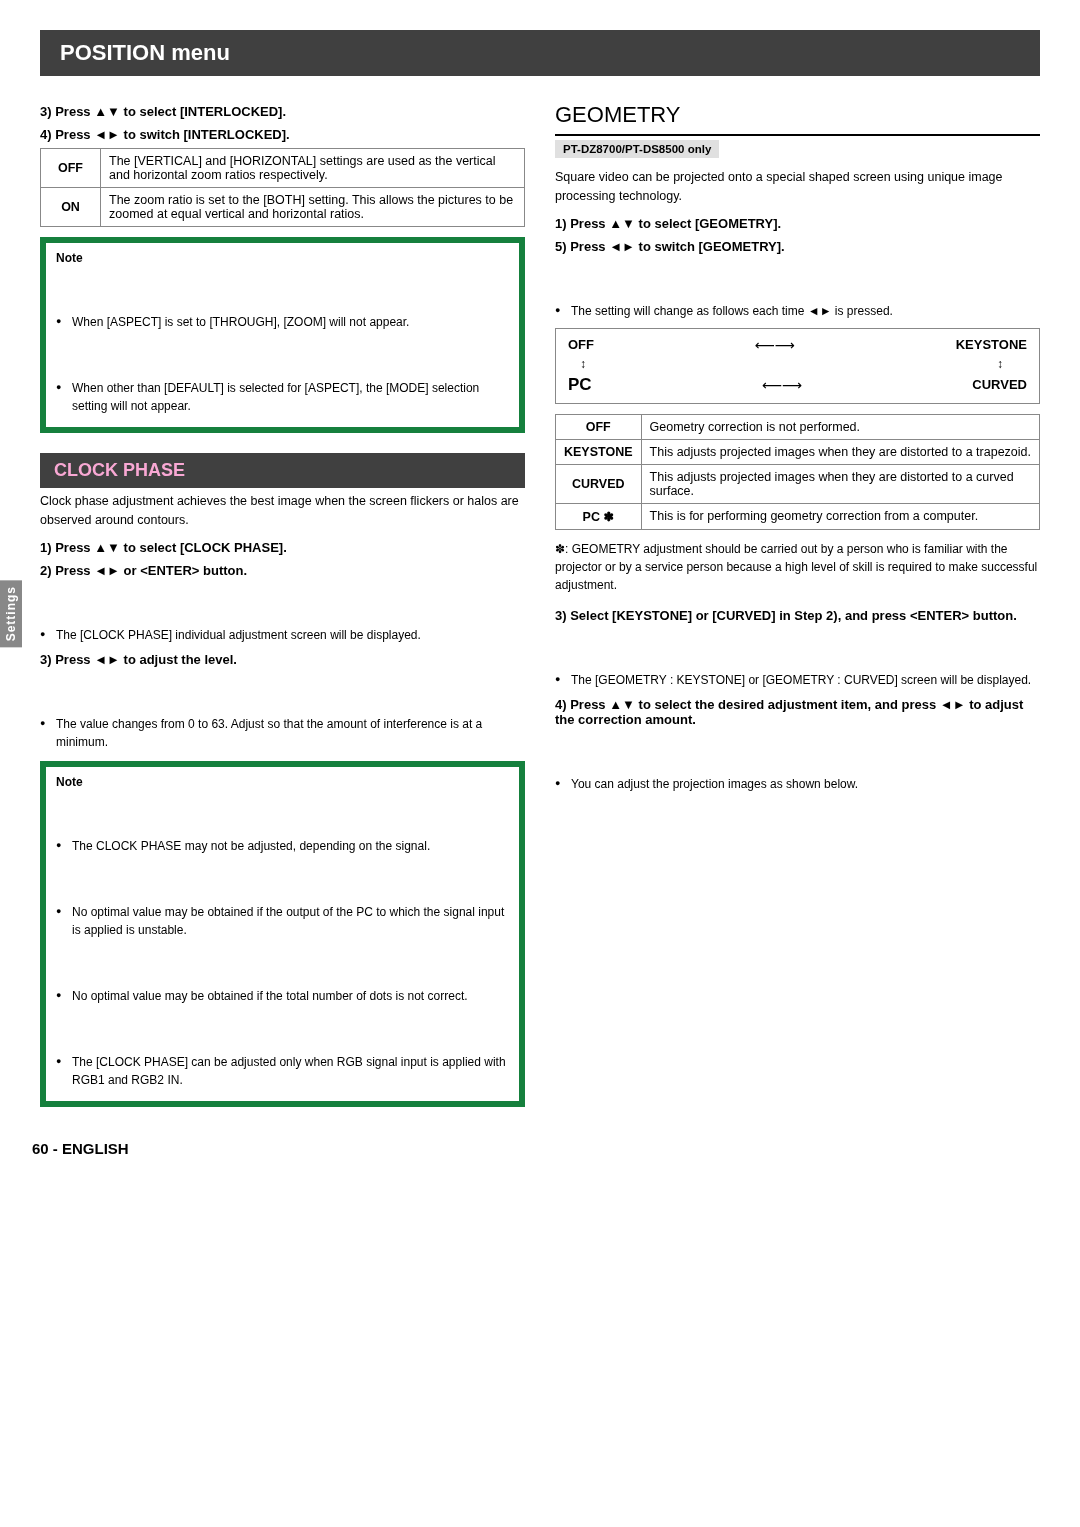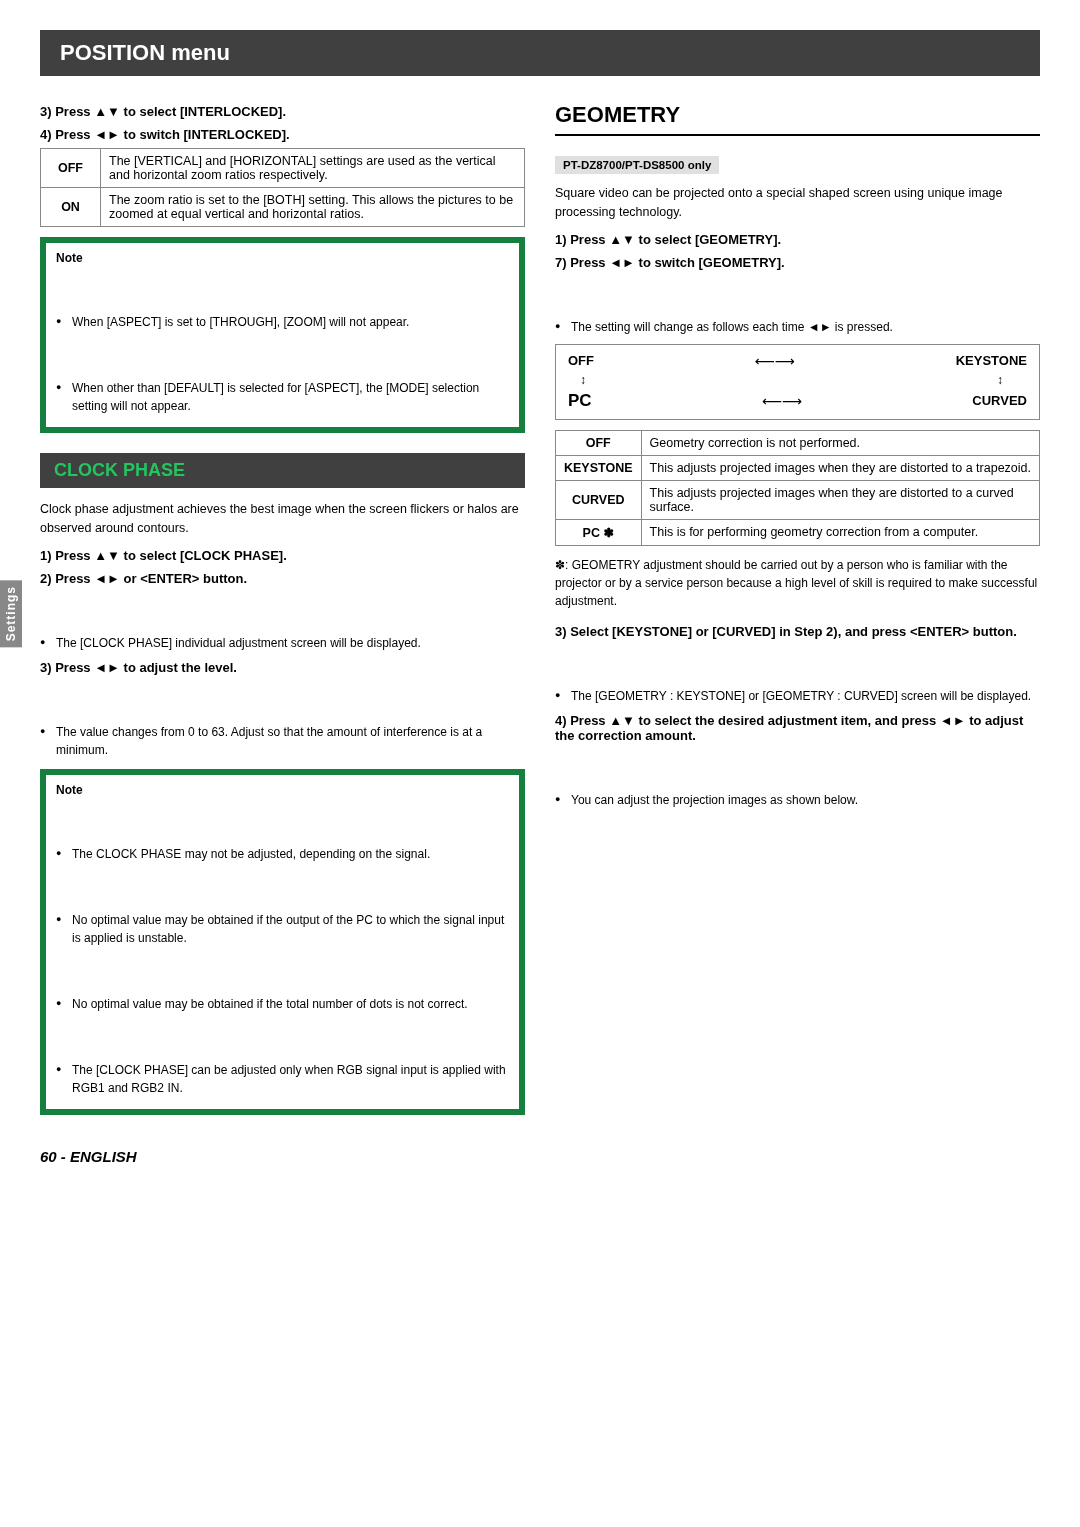--- a/index.html
+++ b/index.html
@@ -41,35 +41,35 @@
     }
 
     .right-col {
       flex: 1;
       max-width: 490px;
     }
 
     
     .section-header {
       background: #404040;
-      color: #22c55e;
+      color: #f9a8d4;
       font-size: 18px;
       font-weight: bold;
       padding: 7px 14px;
-      margin-bottom: 12px;
+      margin-bottom: 4px;
       margin-top: 20px;
     }
 
     .section-header-geometry {
       background: #fff;
       color: #000;
       font-size: 22px;
-      font-weight: bold;
+      font-weight: normal;
       padding: 6px 0;
-      margin-bottom: 20px;
+      margin-bottom: 4px;
       border-bottom: 2px solid #000;
     }
 
     
     .subtitle {
       font-size: 11.5px;
       font-weight: bold;
       background: #e0e0e0;
       padding: 3px 8px;
       display: inline-block;
@@ -156,23 +156,22 @@
       font-weight: bold;
       width: 75px;
       text-align: center;
       vertical-align: middle;
     }
 
     
     .page-footer {
       position: absolute;
       bottom: 20px;
-      left: 40px;
+      left: 32px;
       font-size: 15px;
-      font-style: italic;
       font-weight: bold;
     }
 
     .settings-tab {
       position: absolute;
       left: 0;
       top: 580px;
       background: #888;
       color: #fff;
       font-size: 12px;
@@ -250,21 +249,21 @@
 
     <div class="right-col">
 
       
       <div class="section-header-geometry">GEOMETRY</div>
       <div class="subtitle">PT-DZ8700/PT-DS8500 only</div>
 
       <p class="para">Square video can be projected onto a special shaped screen using unique image processing technology.</p>
 
       <p class="instruction">1)  Press ▲▼ to select [GEOMETRY].</p>
-      <p class="instruction">7)  Press ◄► to switch [GEOMETRY].</p>
+      <p class="instruction">5)  Press ◄► to switch [GEOMETRY].</p>
       <div class="bullet-item">The setting will change as follows each time ◄► is pressed.</div>
 
       
       <div style="border:1px solid #888; margin: 8px 0; padding: 8px 12px;">
         <div style="display:flex; align-items:center; justify-content:space-between; margin-bottom:4px;">
           <span style="font-weight:bold; font-size:13px;">OFF</span>
           <span style="font-size:14px;">⟵⟶</span>
           <span style="font-weight:bold; font-size:13px;">KEYSTONE</span>
         </div>
         <div style="display:flex; justify-content:space-between; margin-bottom:4px;">

